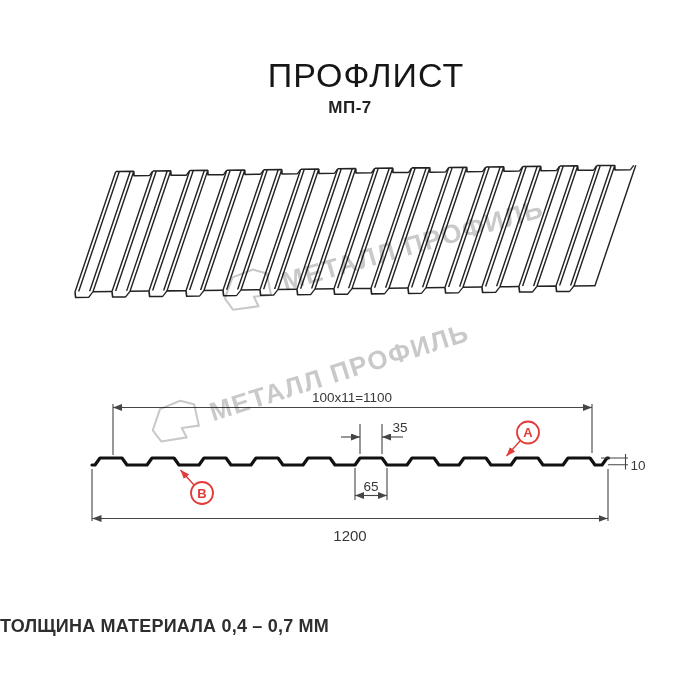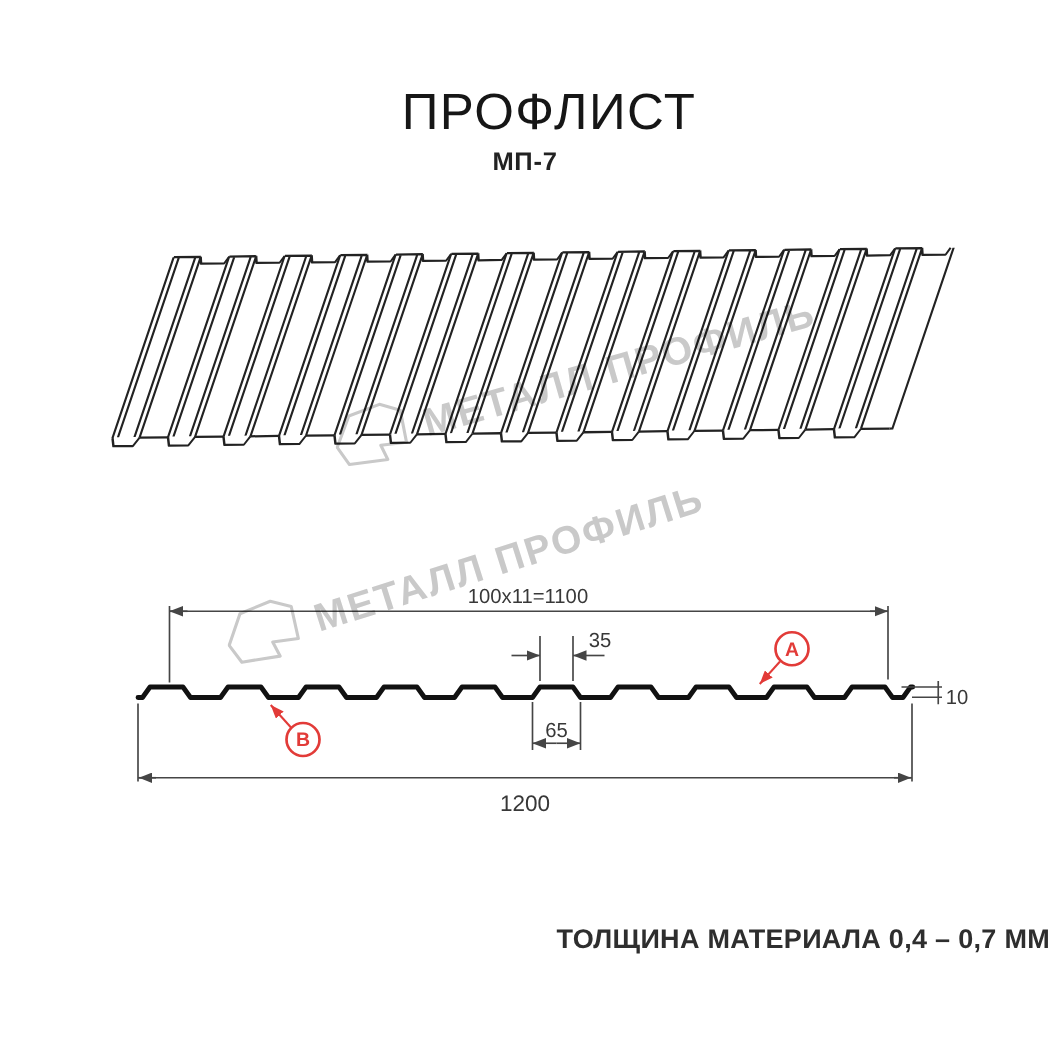--- a/index.html
+++ b/index.html
@@ -9,21 +9,21 @@
   }
   .title{
     position:absolute;top:58px;left:0;width:700px;text-align:center;
     font-size:34px;font-weight:400;letter-spacing:1px;color:#161616;line-height:34px;margin-left:16px;
   }
   .subtitle{
     position:absolute;top:99px;left:0;width:700px;text-align:center;
     font-size:17px;font-weight:700;letter-spacing:0.5px;color:#222;line-height:18px;
   }
   .footer-note{
-    position:absolute;top:616px;left:0;width:700px;text-align:right;
+    position:absolute;top:616px;left:0;width:700px;text-align:left;
     font-size:18px;font-weight:700;letter-spacing:0.2px;color:#2e2e2e;
   }
   .diagram-svg{position:absolute;left:0;top:0;z-index:1;}
   .watermark{
     position:absolute;z-index:2;display:flex;align-items:center;gap:9px;
     mix-blend-mode:multiply;pointer-events:none;white-space:nowrap;
   }
   .watermark .wm-text{
     font-size:26px;font-weight:700;letter-spacing:1.5px;color:#c9c9c9;
   }

